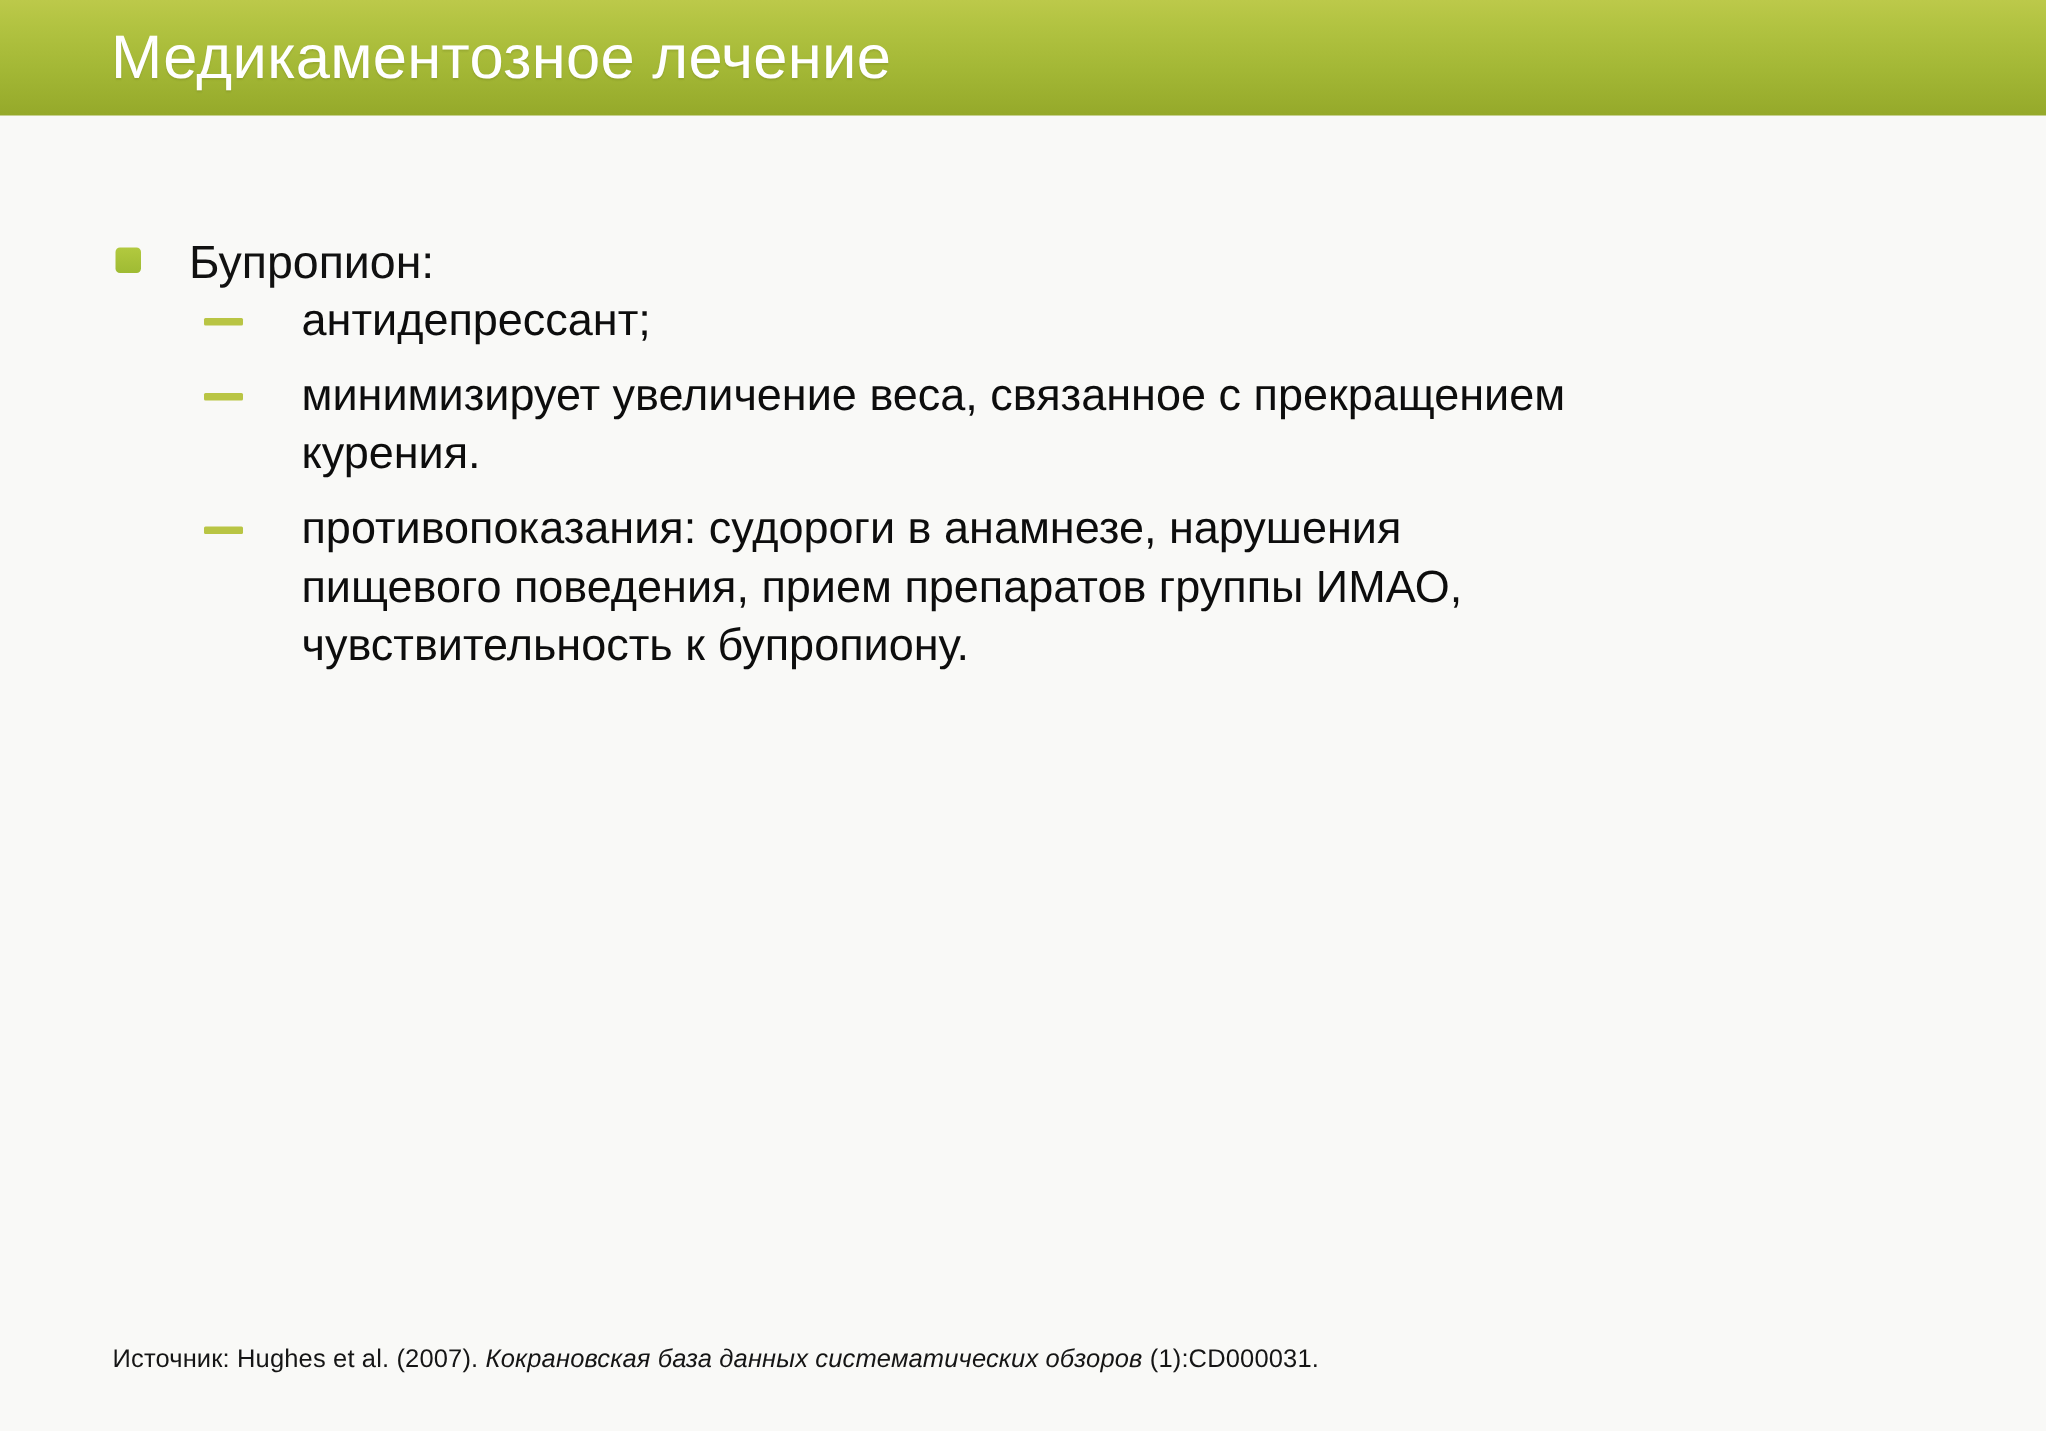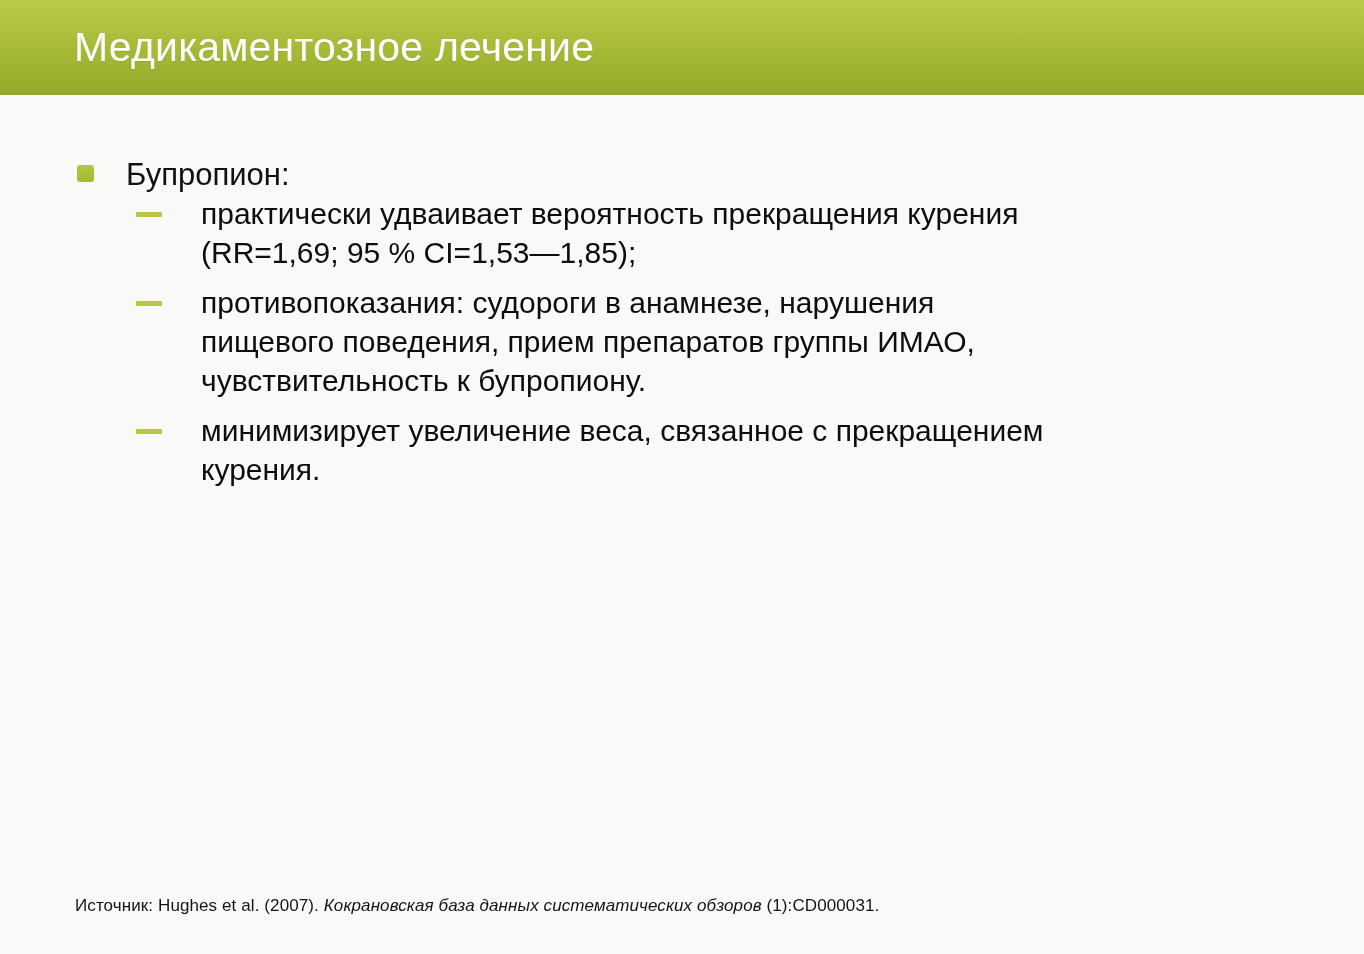--- a/index.html
+++ b/index.html
@@ -23,21 +23,21 @@
     background: #f9f9f7;
     box-sizing: border-box;
   }
 
   
   .title-bar {
     position: absolute;
     left: 0;
     top: 0;
     width: 1364px;
-    height: 95px;
+    height: 77px;
     background: linear-gradient(to bottom, #bcc94a 0%, #b2c341 22%, #a4b836 58%, #95a92a 100%);
     display: flex;
     align-items: center;
     overflow: hidden;
   }
   .title-text {
     color: #ffffff;
     font-size: 41px;
     font-weight: normal;
     letter-spacing: 0.2px;
@@ -157,33 +157,32 @@
 
   <div class="content">
     <ul class="level1">
       <li class="l1">
         <span class="sq-bullet"></span>
         <span class="l1-text">Бупропион:</span>
 
         <ul class="level2 sub-wrap">
           <li class="l2">
             <span class="dash-bullet"></span>
-            <span class="l2-wrap">практически удваивает вероятность прекращения курения
-(RR=1,69; 95 % CI=1,53—1,85);</span>
+            <span class="l2-wrap">антидепрессант;</span>
+          </li>
+          <li class="l2">
+            <span class="dash-bullet"></span>
+            <span class="l2-wrap">минимизирует увеличение веса, связанное с прекращением
+курения.</span>
           </li>
           <li class="l2">
             <span class="dash-bullet"></span>
             <span class="l2-wrap">противопоказания: судороги в анамнезе, нарушения
 пищевого поведения, прием препаратов группы ИМАО,
 чувствительность к бупропиону.</span>
-          </li>
-          <li class="l2">
-            <span class="dash-bullet"></span>
-            <span class="l2-wrap">минимизирует увеличение веса, связанное с прекращением
-курения.</span>
           </li>
         </ul>
       </li>
     </ul>
   </div>
 
   <div class="footer">
     <div class="source-line"><span>Источник: Hughes et al. (2007). </span><span class="ital">Кокрановская база данных систематических обзоров</span><span> (1):CD000031.</span></div>
   </div>
 

